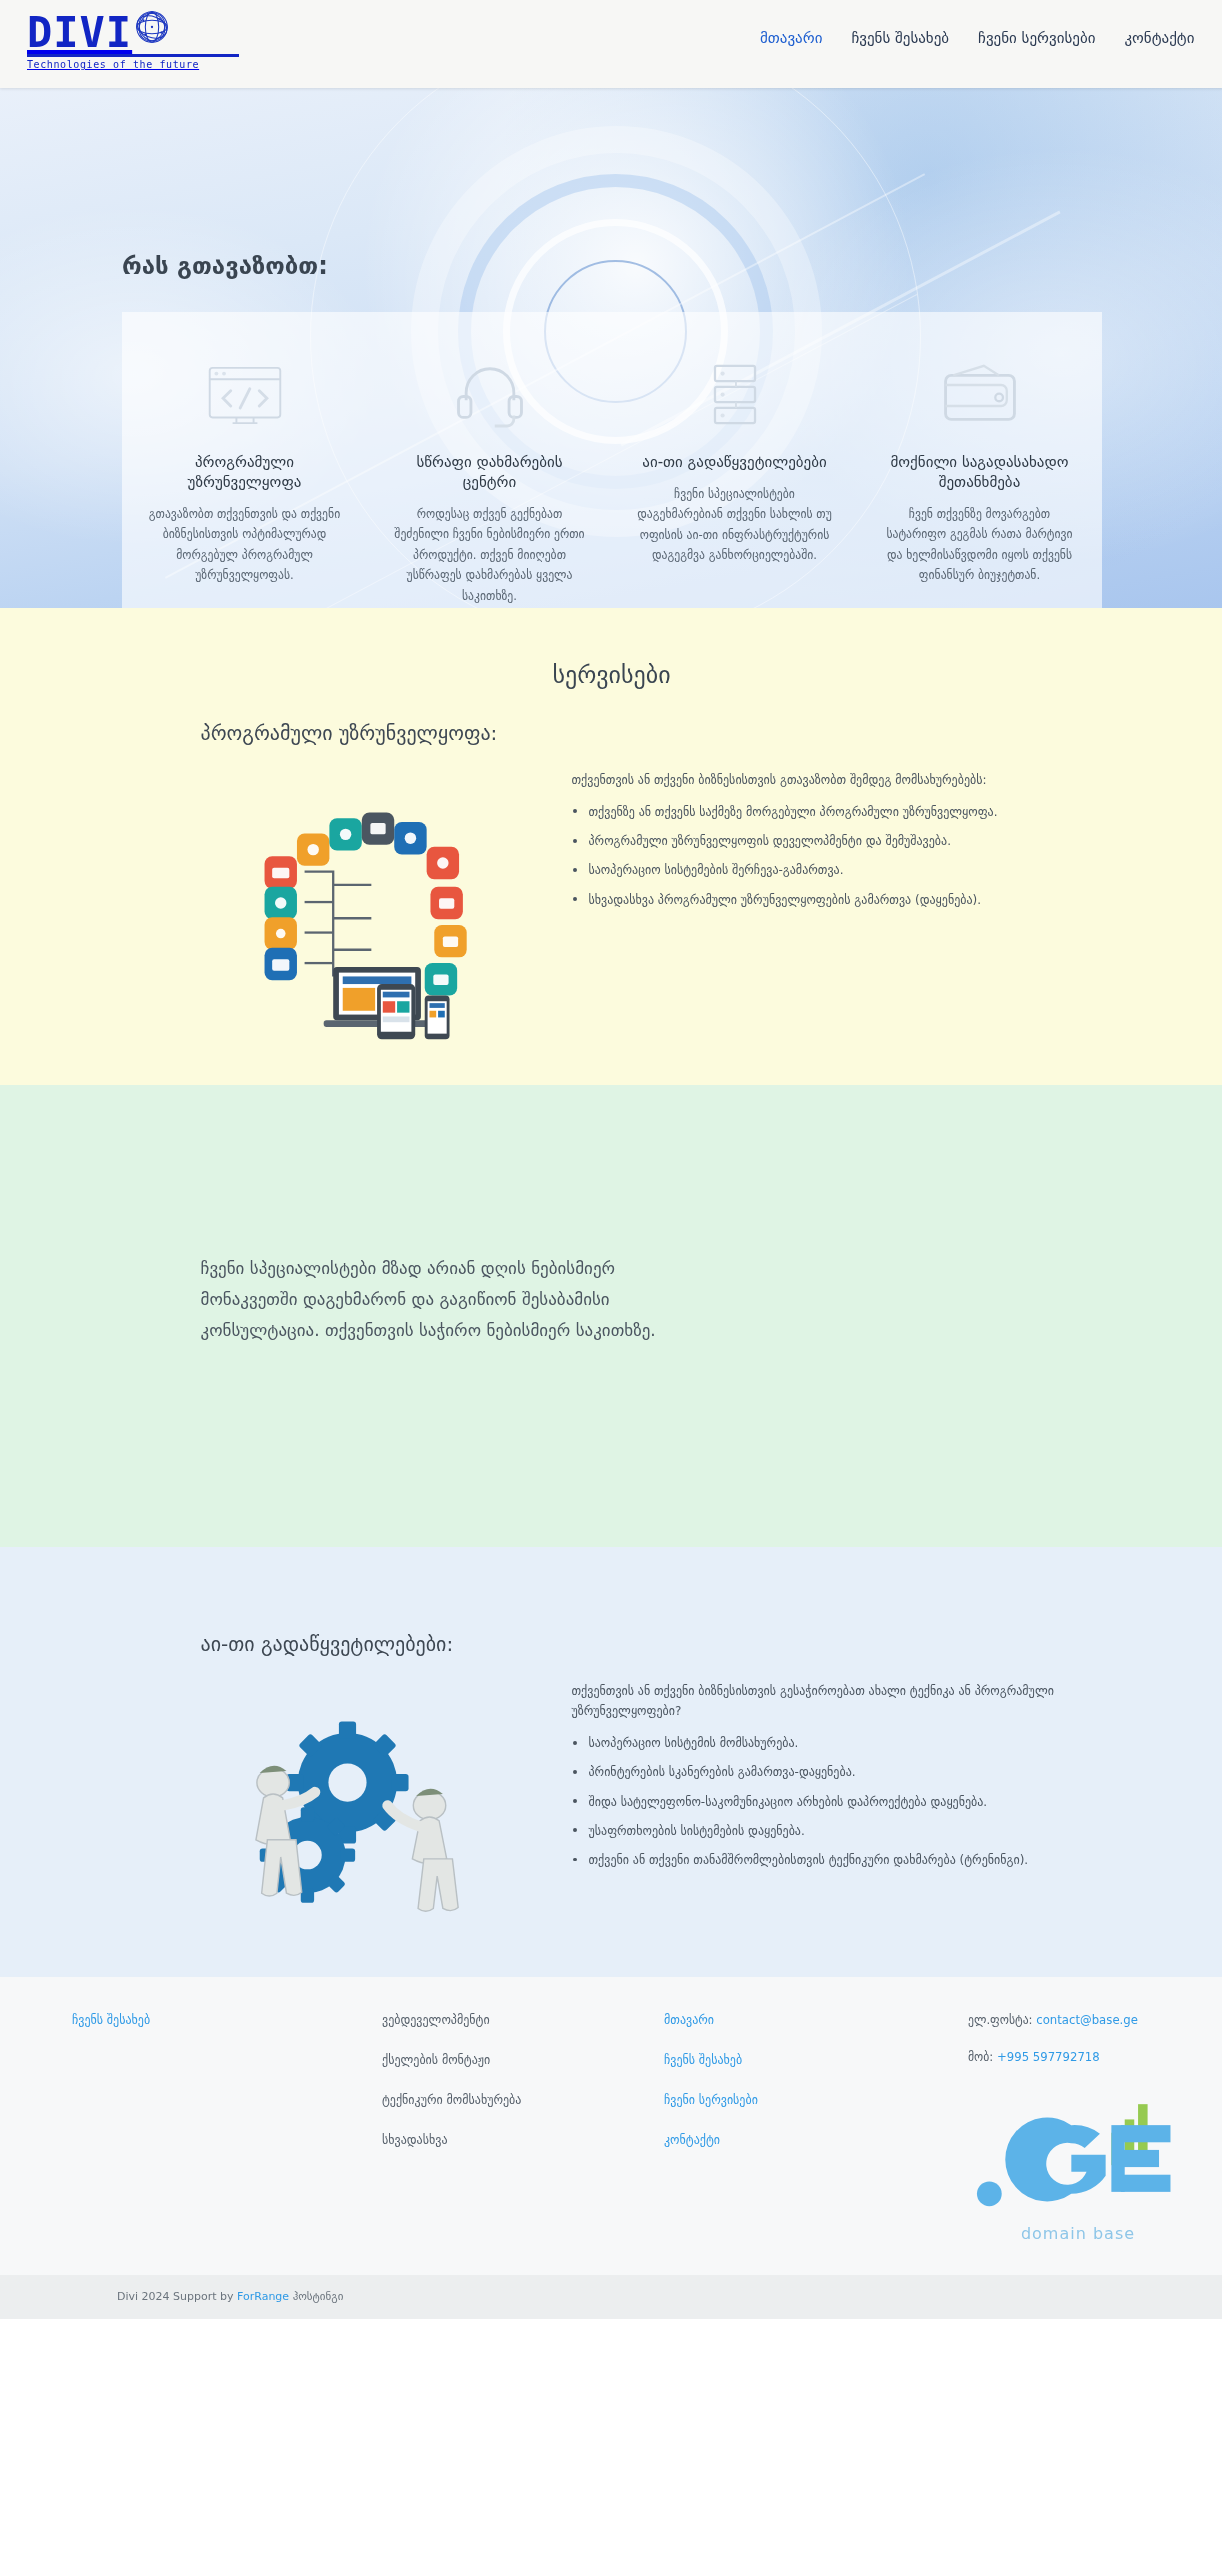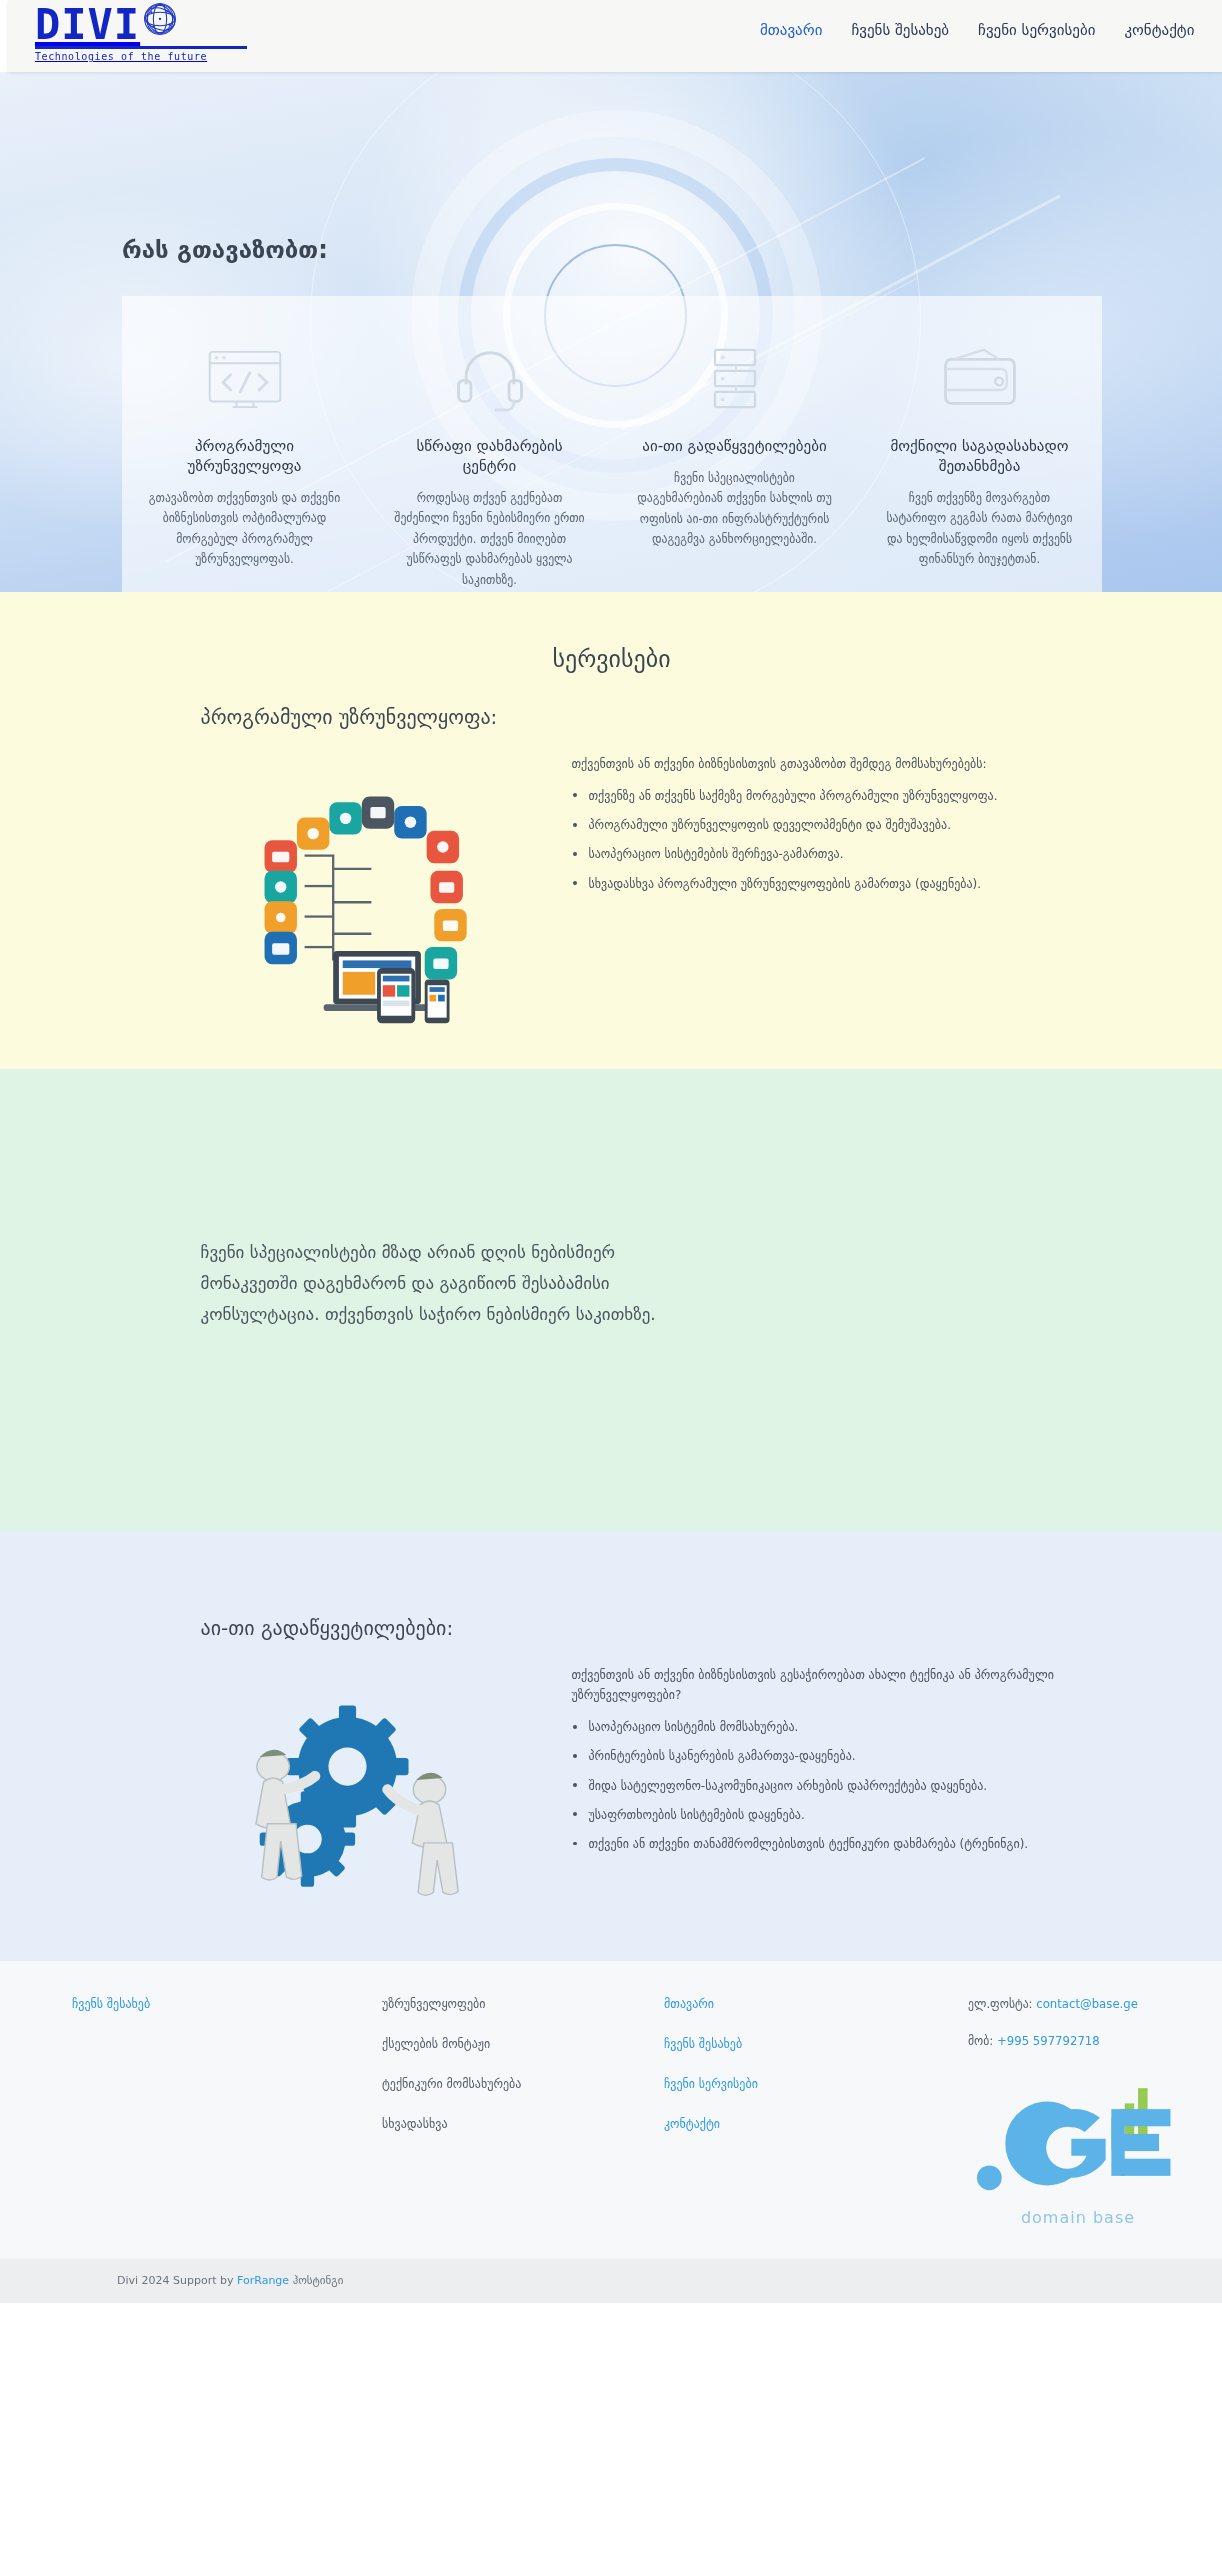--- a/index.html
+++ b/index.html
@@ -6,30 +6,29 @@
   html, body { width: 1223px; }
   body {
     font-family: "DejaVu Sans", "Liberation Sans", sans-serif;
     background: #ffffff;
     color: #333333;
     -webkit-font-smoothing: antialiased;
   }
 
   
   .site-header {
-    height: 72px;
+    height: 88px;
     background: #f7f7f5;
     display: flex;
     align-items: center;
     justify-content: space-between;
     padding: 0 21px 12px 27px;
     position: relative;
     box-shadow: 0 1px 2.9px rgba(0,0,0,0.10);
     z-index: 40;
-    margin-left: 8px;
   }
   .brand { display: flex; flex-direction: column; align-items: flex-start; }
   .brand-row { display: flex; align-items: flex-end; }
   .brand-word {
     font-family: "DejaVu Sans Mono", "Liberation Mono", monospace;
     font-weight: bold;
     font-size: 42px;
     line-height: 40px;
     letter-spacing: 1px;
     color: #1226c4;
@@ -522,21 +521,21 @@
 </section>
 
 <footer class="site-footer">
   <div class="footer-grid">
 
     <div class="footer-col">
       <a class="footer-link" href="#">ჩვენს შესახებ</a>
     </div>
 
     <div class="footer-col">
-      <span class="footer-item">უზრუნველყოფები</span>
+      <span class="footer-item">ვებდეველოპმენტი</span>
       <span class="footer-item">ქსელების მონტაჟი</span>
       <span class="footer-item">ტექნიკური მომსახურება</span>
       <span class="footer-item">სხვადასხვა</span>
     </div>
 
     <div class="footer-col">
       <a class="footer-link" href="#">მთავარი</a>
       <a class="footer-link" href="#">ჩვენს შესახებ</a>
       <a class="footer-link" href="#">ჩვენი სერვისები</a>
       <a class="footer-link" href="#">კონტაქტი</a>

